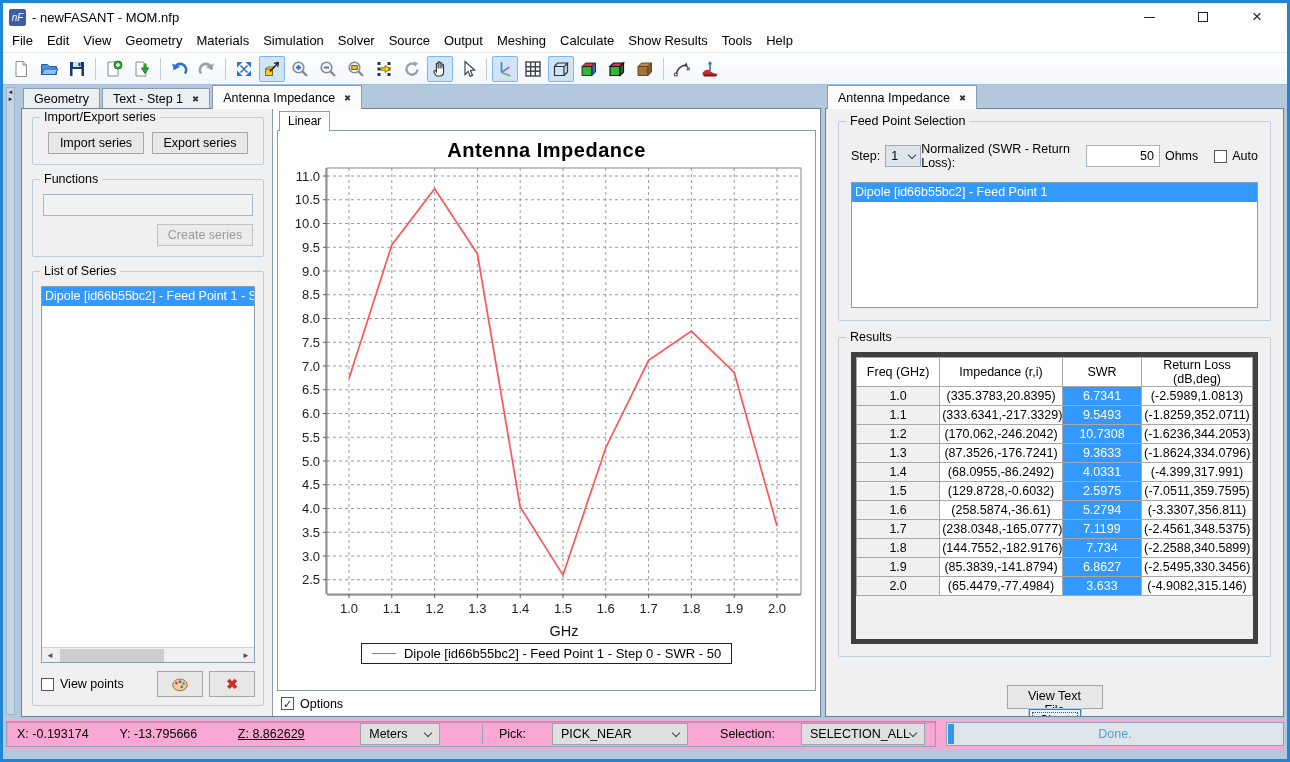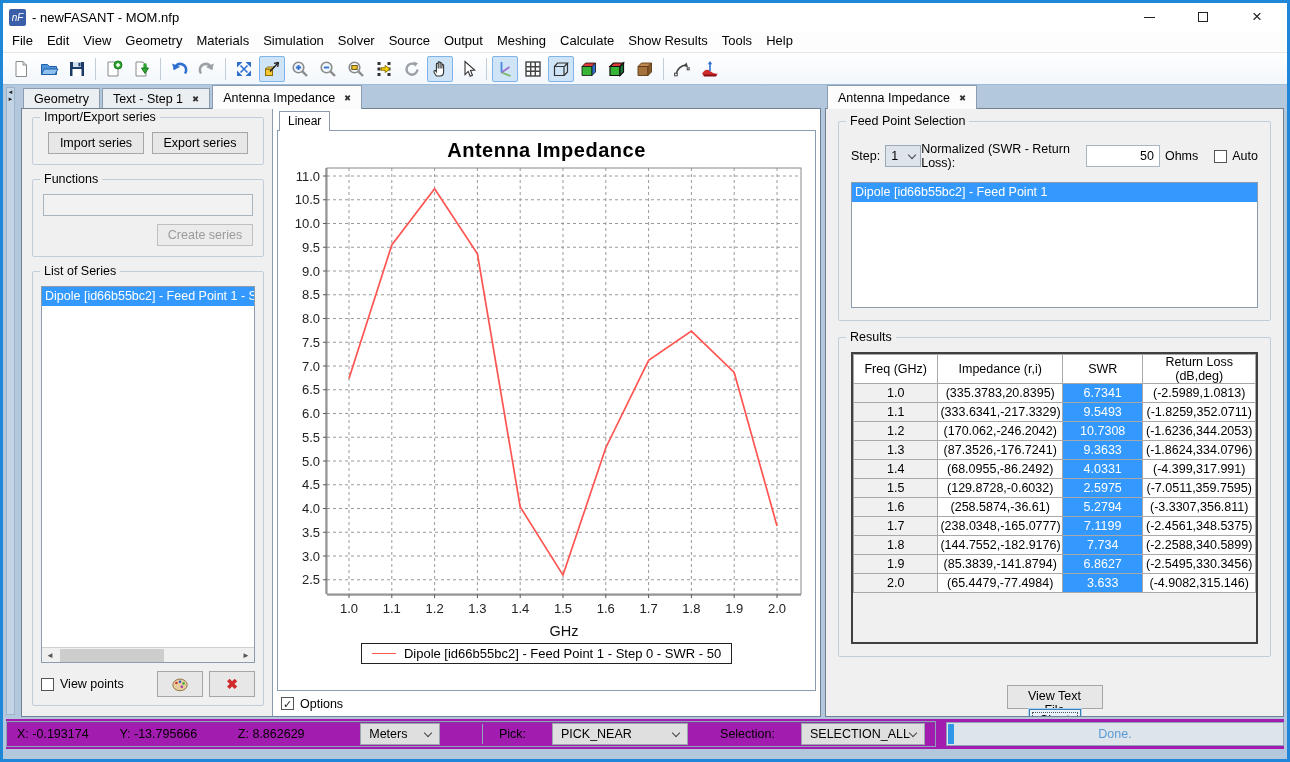--- a/index.html
+++ b/index.html
@@ -88,35 +88,35 @@
   .feed-group { padding:20px 12px 12px; margin-bottom:16px; }
   .feed-row { display:flex; align-items:center; font-size:12.5px; }
   .step-select { width:40px; height:22px; background:#dde4ec; border:1px solid #9aa8b8; display:flex; align-items:center; justify-content:space-between; padding:0 5px; margin-left:5px; }
   .chev { width:6px; height:6px; border-right:1.3px solid #444; border-bottom:1.3px solid #444; transform:rotate(45deg); margin-top:-3px; flex:none; }
   .norm-label { margin-left:auto; }
   .norm-input { width:74px; height:22px; border:1px solid #a8b4c0; text-align:right; padding-right:5px; margin:0 5px; font-size:12.5px; font-family:"Liberation Sans",sans-serif; }
   .auto-wrap { display:flex; align-items:center; gap:5px; margin-left:16px; }
   .feed-listbox { margin-top:12px; height:126px; background:#fff; border:1px solid #8a9cae; overflow:hidden; }
 
   .results-group { padding:14px 12px 12px; }
-  .results-container { border:2px solid #404040; background:#f0f0f0; height:292px; overflow:hidden; }
+  .results-container { border:5px solid #404040; background:#f0f0f0; height:292px; overflow:hidden; }
   table.res { border-collapse:collapse; width:100%; table-layout:fixed; font-size:12.5px; background:#fff; }
   table.res th { font-weight:normal; background:#fff; border:1px solid #a8a8a8; height:26px; padding:0 2px; }
   table.res td { border:1px solid #a8a8a8; height:19px; text-align:center; padding:0 2px; white-space:nowrap; overflow:hidden; }
   table.res td.c0 { background:#f0f0f0; }
   table.res td.swr { background:#3399ff; color:#fff; }
   .rbtn-row { display:flex; justify-content:space-between; align-items:center; margin-top:14px; padding:0 2px;flex-direction:column; }
   .btn.viewtext { width:96px; height:24px; }
   .btn.chart-btn { width:52px; height:22px; background:#eaf3fb; border:1px solid #3c7fb1; box-shadow:0 0 0 1px #a8d0ee; outline:1px dotted #555; outline-offset:-4px; padding:2px 6px; }
 
   
-  .statusbar { height:30px; margin:2px 3px 0; flex:none; display:flex; align-items:center; background:#a21caf; }
+  .statusbar { height:30px; margin:2px 3px 0; flex:none; display:flex; align-items:center; background:#f9a8d4; }
   .sb-left { height:26px; flex:none; width:930px; border:1px solid #8fa3b8; box-shadow:inset 0 1px 2px rgba(90,110,130,.35); display:flex; align-items:center; padding:0 10px; font-size:12.5px; gap:6px; }
   .sb-field { white-space:nowrap; }
-  .sb-x { width:120px; } .sb-y { width:140px; } .sb-z { width:120px; }
+  .sb-x { width:120px; } .sb-y { width:140px; } .sb-z { width:120px;text-decoration:underline; }
   .sselect { height:22px; background:#dfdfdf; border:1px solid #9aa5ad; display:flex; align-items:center; justify-content:space-between; padding:0 8px; font-size:12.5px;margin-left:20px; }
   .sel-units { width:95px; margin-right:26px; }
   .sel-pick { width:165px; margin-right:26px; }
   .sel-selection { width:150px; }
   .sb-div { width:1px; height:20px; background:#93a7bb; margin:0 10px; }
   .sb-progress { flex:1; height:24px; margin-left:10px; border:1px solid #8fa3b8; background:#dde4ea; position:relative; display:flex; align-items:center; justify-content:center; }
   .sb-chunk { position:absolute; left:1px; top:1px; bottom:1px; width:6px; background:#2f96e8; }
   .sb-done { color:#5b9bd5; font-size:12.5px; }
   .bottom-strip { flex:1; background:#b3c7dd; }
 </style>

